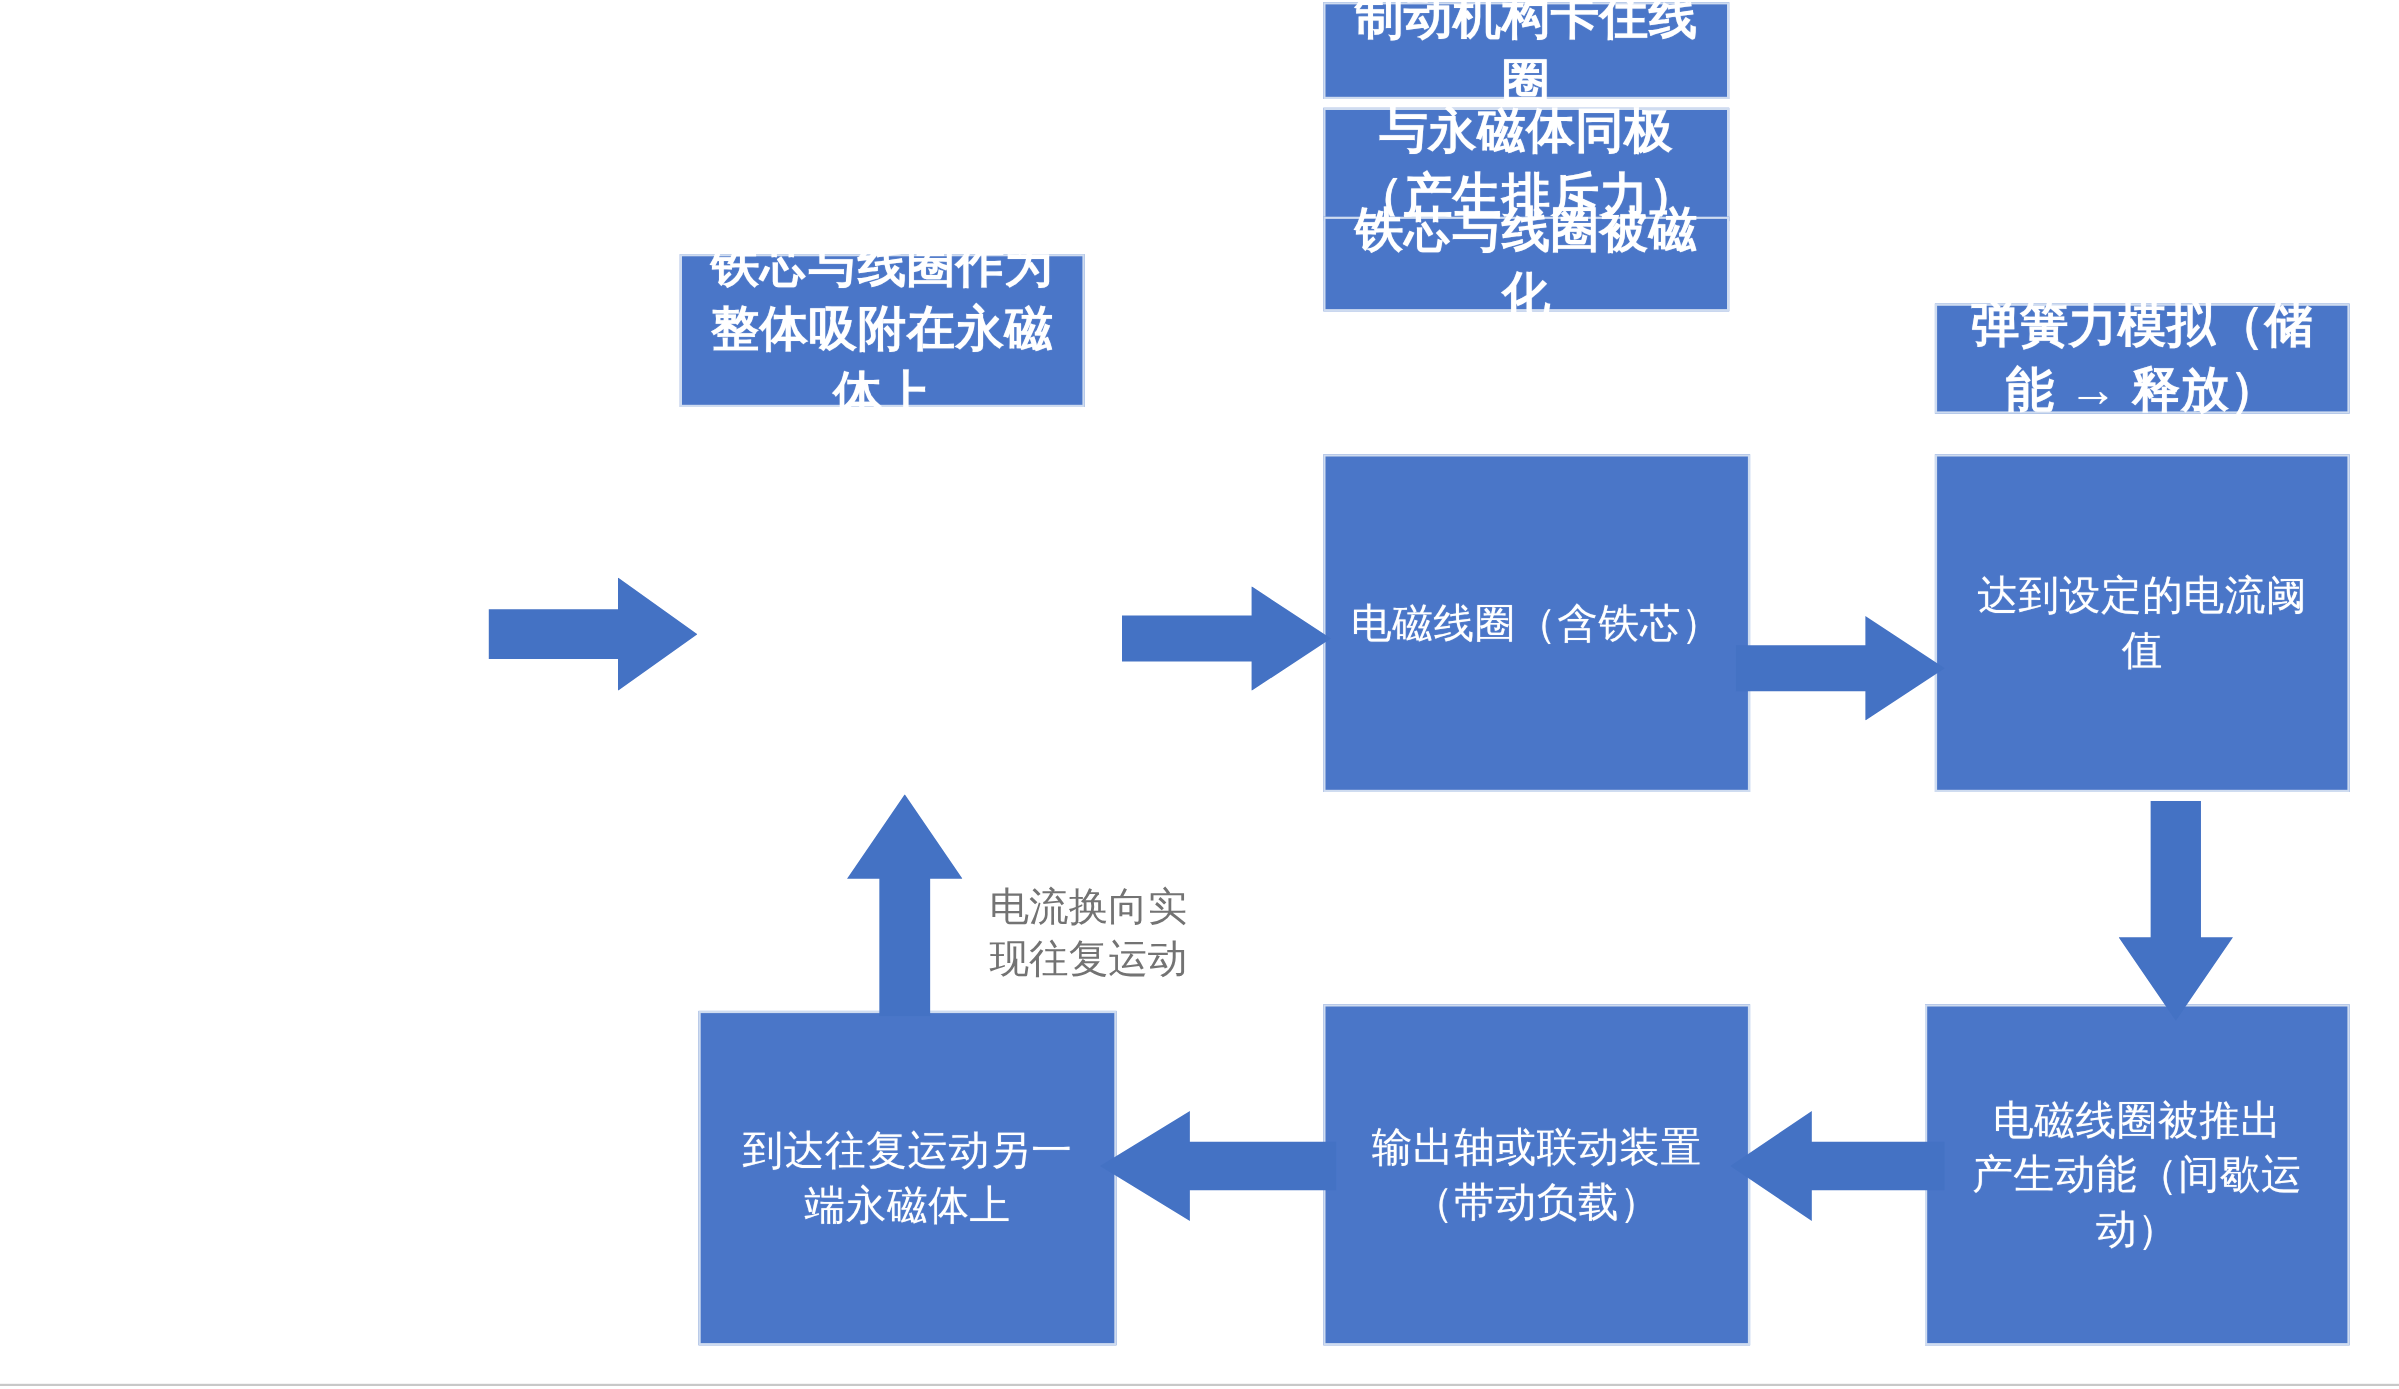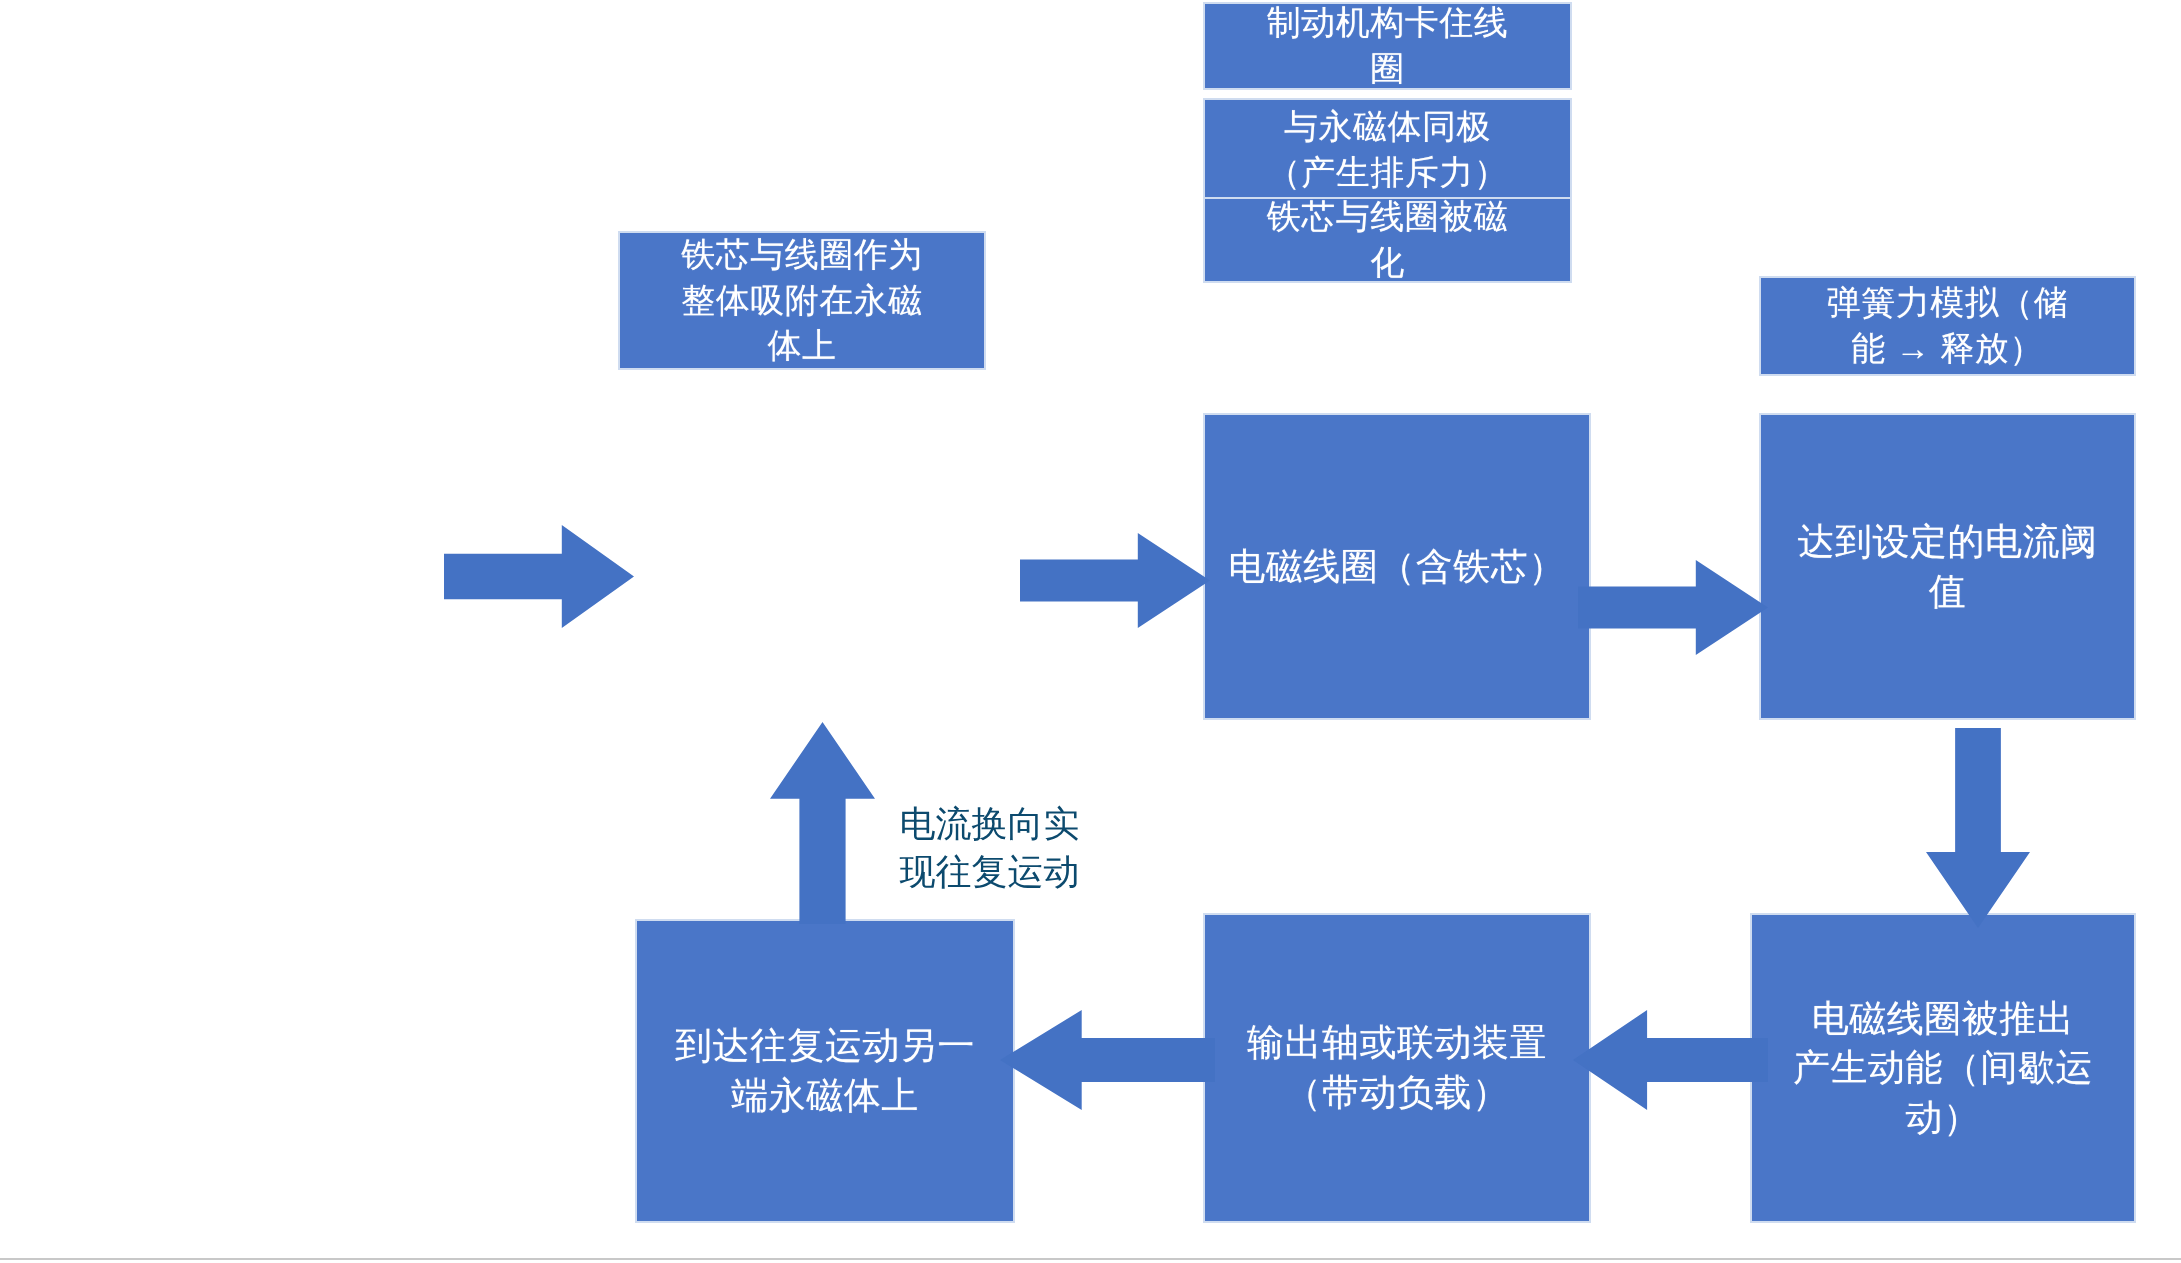--- a/index.html
+++ b/index.html
@@ -35,21 +35,21 @@
     font-weight: 500;
     text-shadow: 0 0 1px rgba(255,255,255,0.55);
     -webkit-font-smoothing: antialiased;
   }
   .node .txt {
     display: block;
     padding: 0 10px;
     white-space: pre-line;
   }
   .node.big   { font-size: 37px; }
-  .node.small { font-size: 34px; }
+  .node.small { font-size: 44px; font-weight: bold; }
 
   
   .arrow {
     position: absolute;
     background: #4472c4;
   }
   .arrow.right {
     clip-path: polygon(0% 28%, 62% 28%, 62% 0%, 100% 50%, 62% 100%, 62% 72%, 0% 72%);
   }
   .arrow.left {
@@ -58,21 +58,21 @@
   .arrow.up {
     clip-path: polygon(28% 100%, 28% 38%, 0% 38%, 50% 0%, 100% 38%, 72% 38%, 72% 100%);
   }
   .arrow.down {
     clip-path: polygon(28% 0%, 28% 62%, 0% 62%, 50% 100%, 100% 62%, 72% 62%, 72% 0%);
   }
 
   
   .edge-label {
     position: absolute;
-    color: #0c4a6e;
+    color: #737373;
     font-size: 36px;
     line-height: 1.32;
     text-align: center;
     white-space: pre-line;
     font-weight: 500;
   }
 
   
   .baseline {
     position: absolute;

